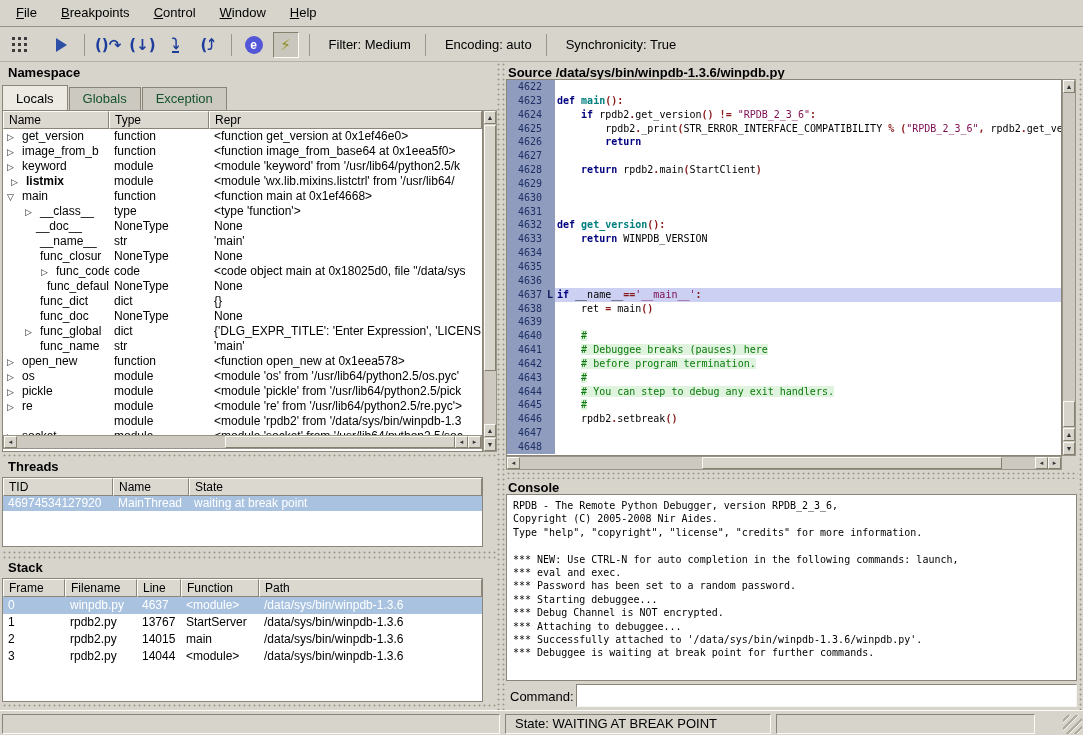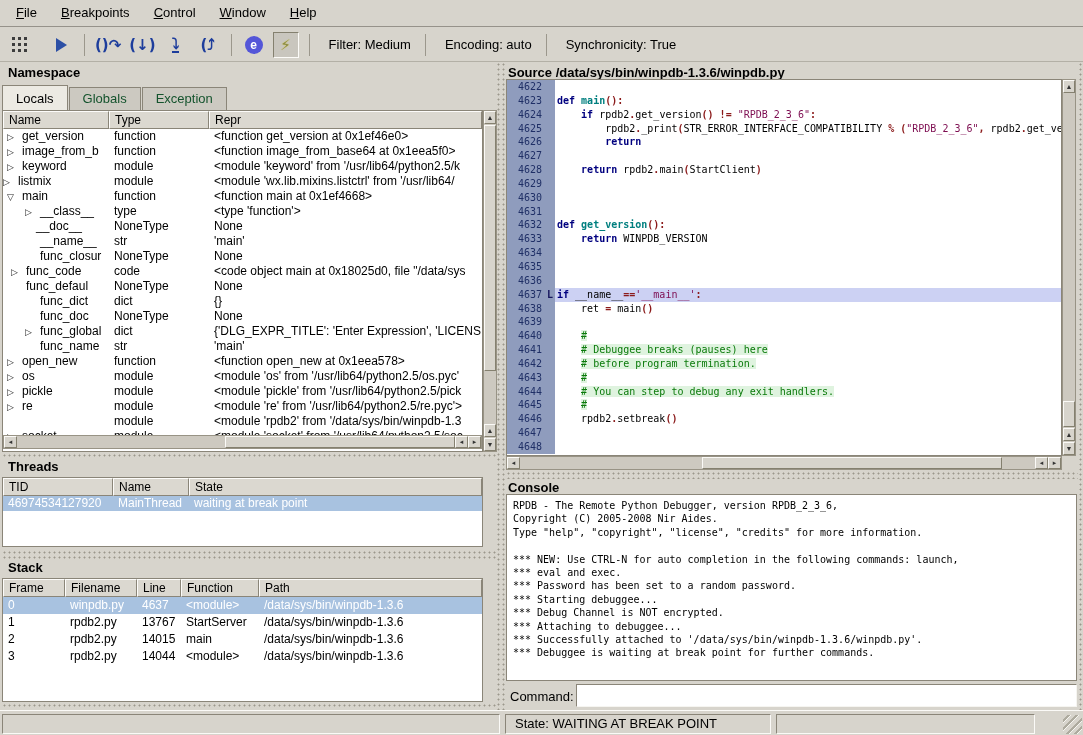--- a/index.html
+++ b/index.html
@@ -186,21 +186,21 @@
         <span class="cell" style="padding-left: 4px;"><span class="tree-arrow">▷</span><span>image_from_b</span></span>
         <span class="cell">function</span>
         <span class="cell">&lt;function image_from_base64 at 0x1eea5f0&gt;</span>
       </div>
       <div class="trow">
         <span class="cell" style="padding-left: 4px;"><span class="tree-arrow">▷</span><span>keyword</span></span>
         <span class="cell">module</span>
         <span class="cell">&lt;module 'keyword' from '/usr/lib64/python2.5/k</span>
       </div>
       <div class="trow">
-        <span class="cell" style="padding-left: 0;"><span class="tree-arrow">▷</span><span>listmix</span></span>
+        <span class="cell" style="padding-left: 8px; font-weight: bold;"><span class="tree-arrow">▷</span><span>listmix</span></span>
         <span class="cell">module</span>
         <span class="cell">&lt;module 'wx.lib.mixins.listctrl' from '/usr/lib64/</span>
       </div>
       <div class="trow">
         <span class="cell" style="padding-left: 4px;"><span class="tree-arrow">▽</span><span>main</span></span>
         <span class="cell">function</span>
         <span class="cell">&lt;function main at 0x1ef4668&gt;</span>
       </div>
       <div class="trow">
         <span class="cell" style="padding-left: 22px;"><span class="tree-arrow">▷</span><span>__class__</span></span>
@@ -216,26 +216,26 @@
         <span class="cell" style="padding-left: 22px;"><span class="tree-arrow"></span><span>__name__</span></span>
         <span class="cell">str</span>
         <span class="cell">'main'</span>
       </div>
       <div class="trow">
         <span class="cell" style="padding-left: 22px;"><span class="tree-arrow"></span><span>func_closur</span></span>
         <span class="cell">NoneType</span>
         <span class="cell">None</span>
       </div>
       <div class="trow">
-        <span class="cell" style="padding-left: 8px;"><span class="tree-arrow">▷</span><span>func_code</span></span>
+        <span class="cell" style="padding-left: 38px;"><span class="tree-arrow">▷</span><span>func_code</span></span>
         <span class="cell">code</span>
         <span class="cell">&lt;code object main at 0x18025d0, file "/data/sys</span>
       </div>
       <div class="trow">
-        <span class="cell" style="padding-left: 8px;"><span class="tree-arrow"></span><span>func_defaul</span></span>
+        <span class="cell" style="padding-left: 8px; text-align: right;"><span class="tree-arrow"></span><span>func_defaul</span></span>
         <span class="cell">NoneType</span>
         <span class="cell">None</span>
       </div>
       <div class="trow">
         <span class="cell" style="padding-left: 22px;"><span class="tree-arrow"></span><span>func_dict</span></span>
         <span class="cell">dict</span>
         <span class="cell">{}</span>
       </div>
       <div class="trow">
         <span class="cell" style="padding-left: 22px;"><span class="tree-arrow"></span><span>func_doc</span></span>

